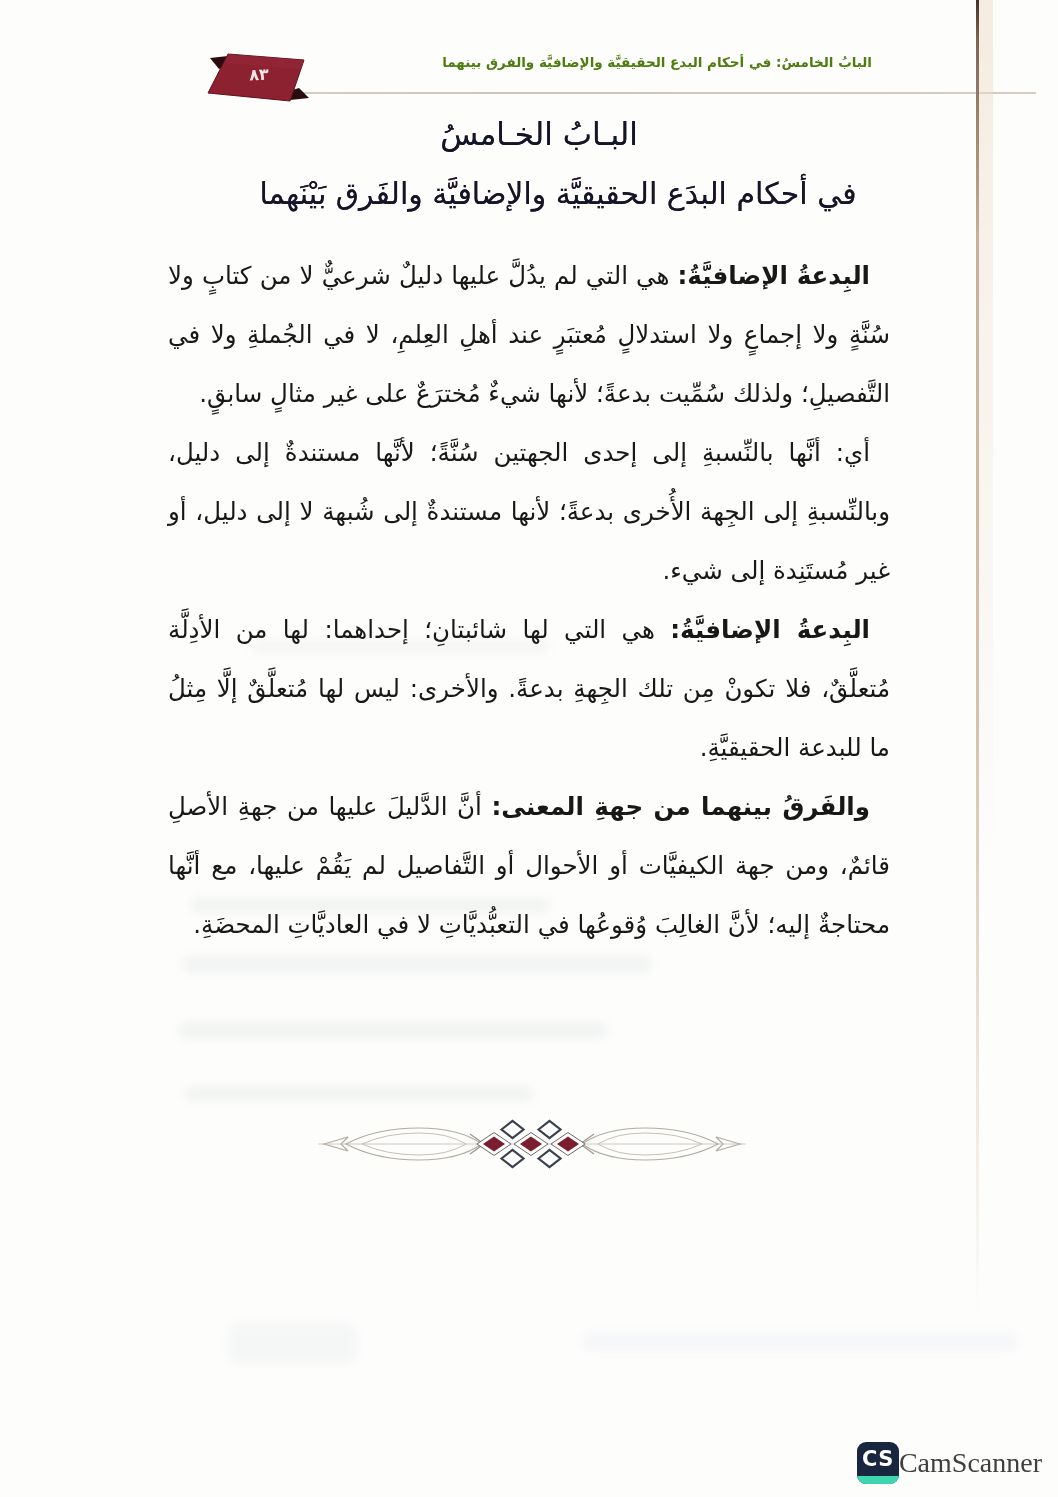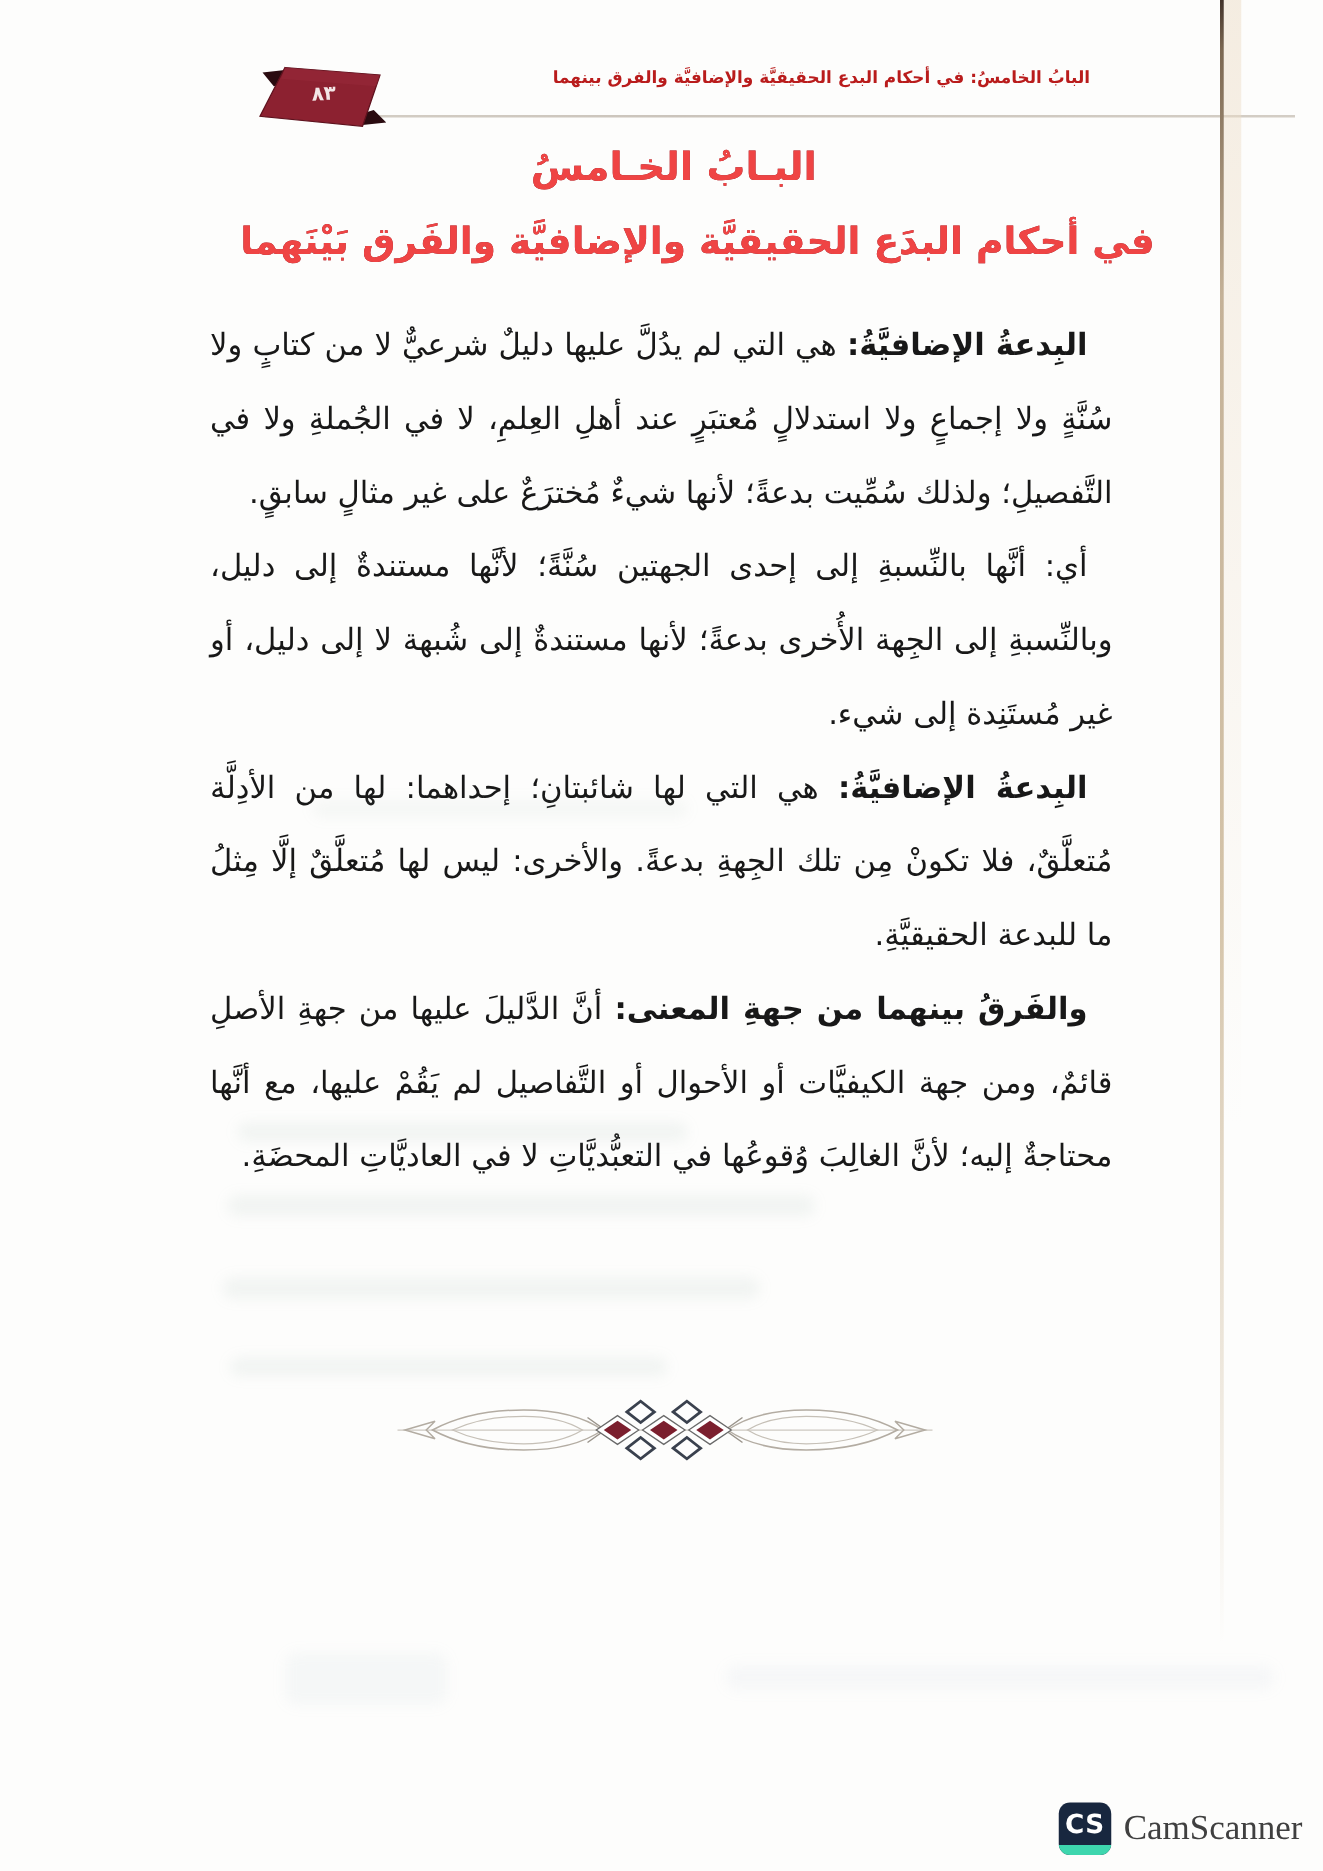--- a/index.html
+++ b/index.html
@@ -11,35 +11,35 @@
   .scan-page{position:absolute;inset:0;}
 
   
   .header-rule{
     position:absolute;left:212px;top:92px;width:824px;height:2px;
     background:linear-gradient(to right,#cfc8bd,#c2bab0 40%,#ccc5bb);
     opacity:.85;
   }
   .running-head{
     position:absolute;top:54px;right:186px;
-    font-size:13.5px;font-weight:bold;color:#b91c1c;
+    font-size:13.5px;font-weight:bold;color:#4d7c0f;
     direction:rtl;letter-spacing:0;
     filter:blur(.3px);
   }
   .ribbon{position:absolute;left:200px;top:48px;width:112px;height:66px;z-index:3;}
   .ribbon svg{display:block;}
   .ribbon .page-num{
     position:absolute;left:44px;top:17px;width:30px;text-align:center;
     color:#f3e6e6;font-size:16px;font-weight:bold;transform:rotate(-3deg);
   }
 
   
   .title-1,.title-2{
     position:absolute;left:0;right:10px;text-align:center;direction:rtl;
-    color:#ef4444;font-weight:bold;
+    color:#0f172a;font-weight:normal;
     text-shadow:0 0 .5px #7c1f2b;
     padding-left:30px;
   }
   .title-1{top:116px;font-size:31px;}
   .title-2{top:176px;font-size:30px;margin-left:38px;}
 
   
   .body-text{
     position:absolute;top:246px;right:168px;width:722px;
     direction:rtl;text-align:justify;
@@ -70,21 +70,21 @@
     background:linear-gradient(to bottom,#42332a 0%,#7b6751 3%,#c4b197 18%,#d4c3a8 55%,rgba(214,198,171,0) 100%);
   }
   .edge-tint{
     position:absolute;left:979px;top:0;width:14px;height:900px;
     background:linear-gradient(to bottom,rgba(236,220,198,.5),rgba(246,238,226,0));
   }
 
   
   .camscanner{
     position:absolute;right:16px;bottom:12px;height:44px;
-    display:flex;align-items:center;gap:10px;
+    display:flex;align-items:center;
   }
   .cs-logo{
     position:relative;width:42px;height:42px;border-radius:9px;
     background:#18273f;overflow:hidden;flex:0 0 auto;
   }
   .cs-logo .cs-text{
     position:absolute;top:1px;left:0;right:0;height:32px;
     display:flex;align-items:center;justify-content:center;
     color:#fff;font-weight:bold;font-size:21px;font-family:"DejaVu Sans",sans-serif;
     letter-spacing:.5px;

